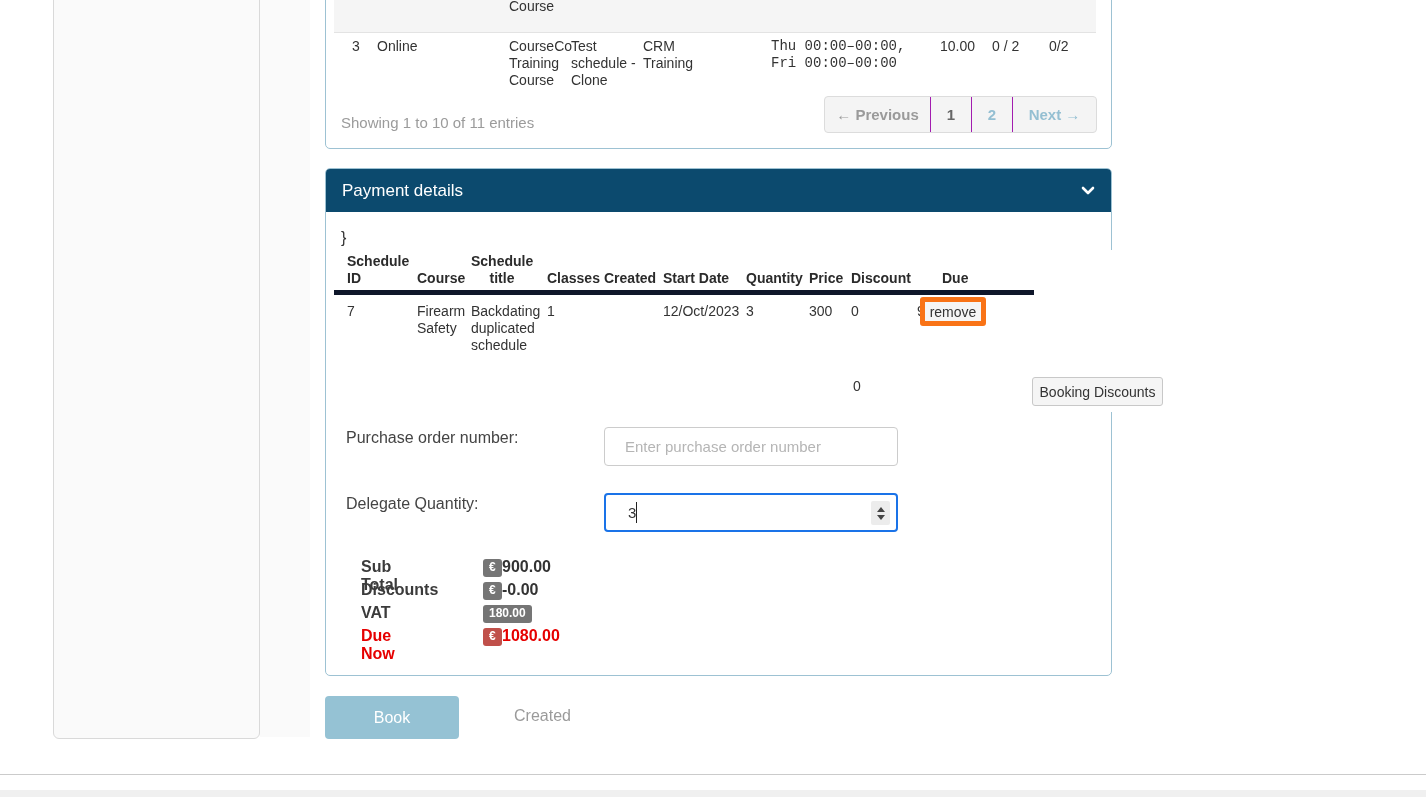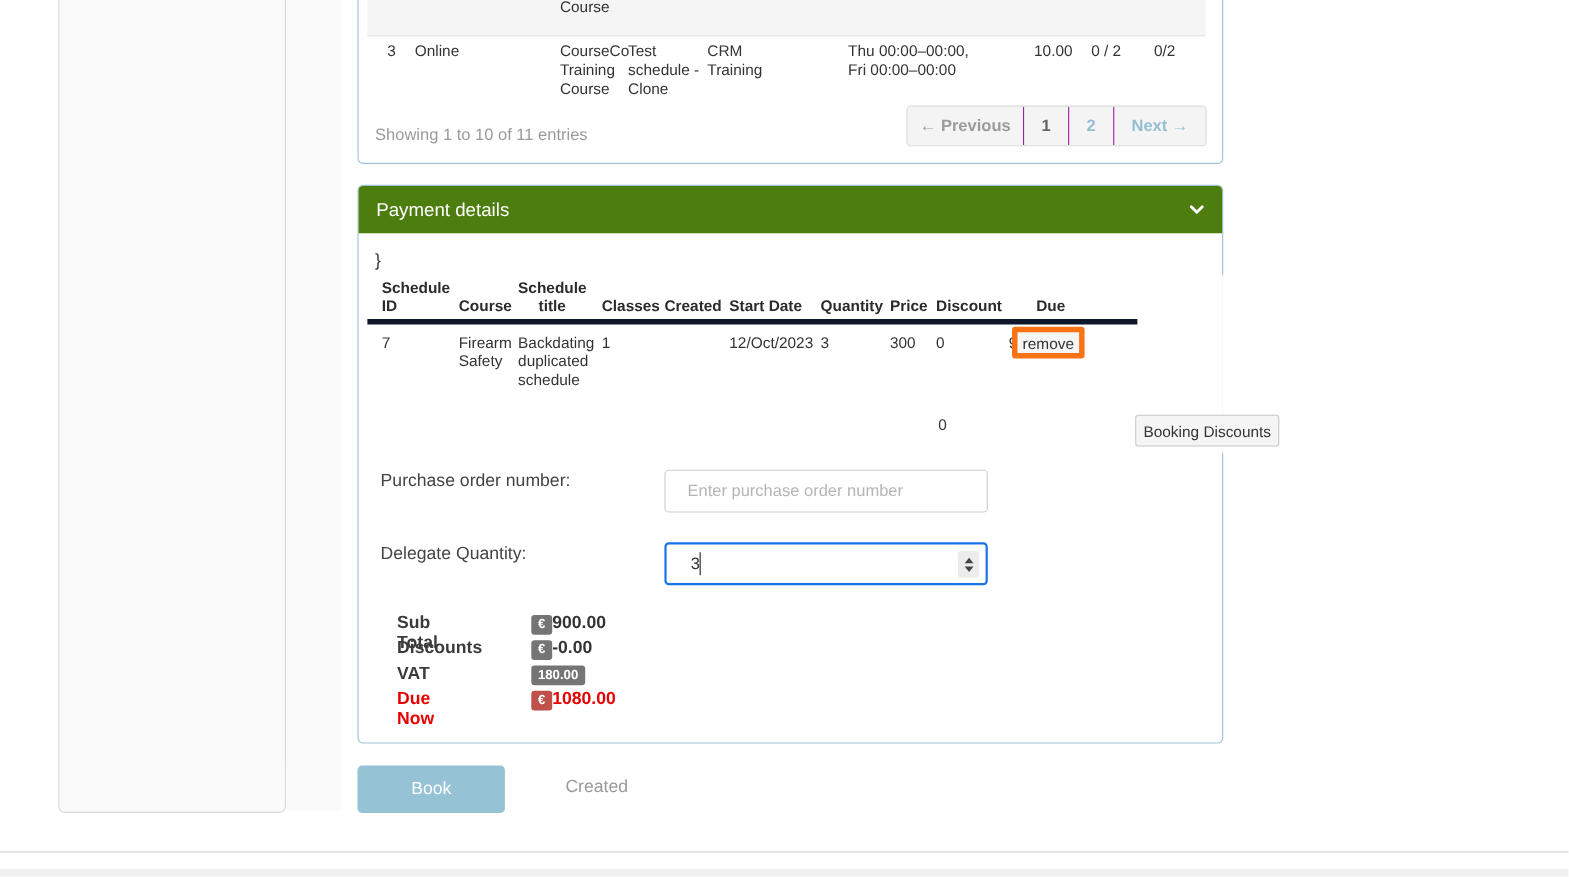--- a/index.html
+++ b/index.html
@@ -35,21 +35,21 @@
     border-right: 1px solid #a21caf; cursor: pointer; }
   .page-item:last-child { border-right: none; }
   .page-prev { width: 106px; color: #9a9a9a; }
   .page-num { width: 41px; }
   .page-current { color: #666; }
   .page-link { color: #94bfd2; }
   .page-next { flex: 1; color: #94bfd2; }
 
   
   .payment-header { position: absolute; left: 0; top: 0; right: 0; height: 43px;
-    background: #4d7c0f; border-radius: 4px 4px 0 0; display: flex; align-items: center;
+    background: #0c4a6e; border-radius: 4px 4px 0 0; display: flex; align-items: center;
     cursor: pointer; }
   .payment-title { color: #fff; font-size: 17px; margin-left: 16px; font-weight: normal; }
   .chevron { position: absolute; right: 16px; top: 17px; }
 
   .stray-brace { position: absolute; left: 15px; top: 60px; font-size: 16px; color: #333; }
 
   .pay-table { position: absolute; left: 8px; top: 88px; width: 700px; }
   .pt-head { position: relative; height: 38px; border-bottom: 5px solid #0f172a; }
   .pt-head .hcell { position: absolute; bottom: 3px; font-size: 14px; font-weight: bold;
     color: #2b2b2b; line-height: 17px; }
@@ -123,21 +123,21 @@
     <div class="cell wrap60" style="left:175px; top:-9px;">Training Course</div>
 
   </div>
 
   <div class="sched-row">
     <div class="cell" style="left:18px;">3</div>
     <div class="cell" style="left:43px;">Online</div>
     <div class="cell wrap60" style="left:175px;">CourseCo Training Course</div>
     <div class="cell wrap72" style="left:237px;">Test schedule - Clone</div>
     <div class="cell wrap60" style="left:309px;">CRM Training</div>
-    <div class="cell" style="left:437px;">
+    <div class="cell" style="left:437px;font-family:Liberation Mono, monospace;">
       <div>Thu 00:00–00:00,</div>
       <div>Fri 00:00–00:00</div>
     </div>
     <div class="cell" style="left:606px;">10.00</div>
     <div class="cell" style="left:658px;">0 / 2</div>
     <div class="cell" style="left:715px;">0/2</div>
   </div>
 
   <div class="showing-text">Showing 1 to 10 of 11 entries</div>
 

